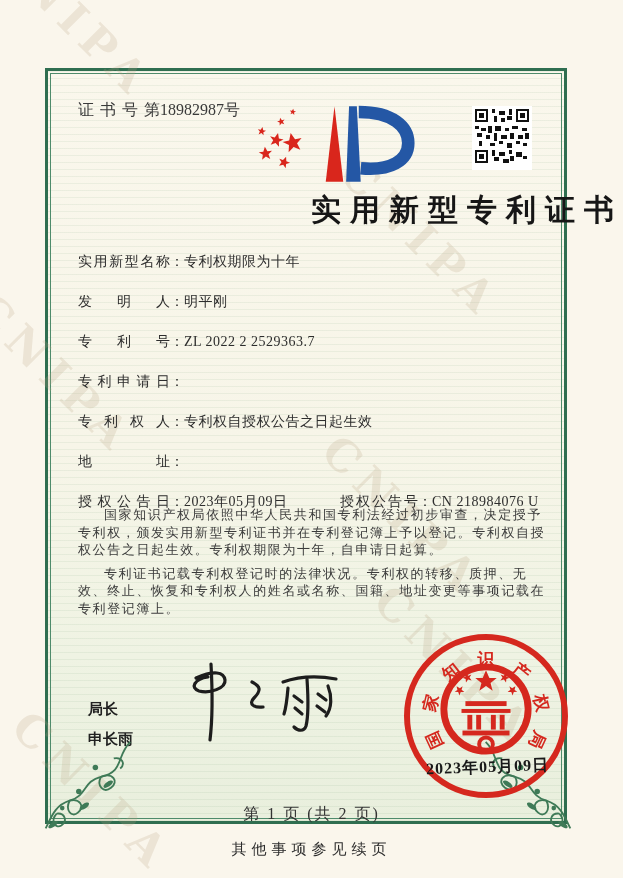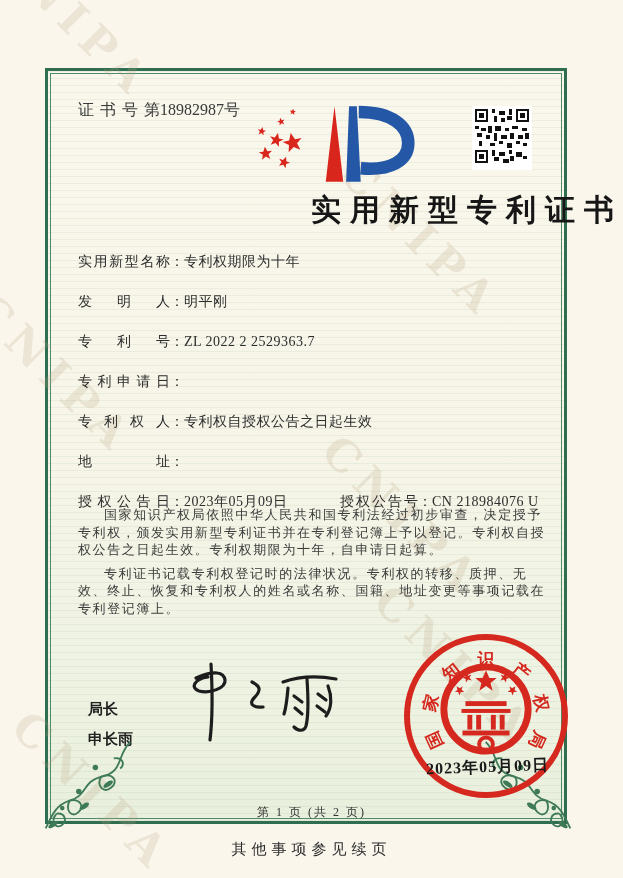--- a/index.html
+++ b/index.html
@@ -77,21 +77,21 @@
     color:#191919;font-size:16px;font-weight:bold;letter-spacing:1px;
     transform:rotate(-2deg);
   }
   
   .ornament{position:absolute;width:92px;height:92px;z-index:4;}
   .ornament.left{left:42px;top:740px;}
   .ornament.right{left:482px;top:740px;transform:scaleX(-1);}
   
   .page-info{
     position:absolute;left:0;top:804px;width:100%;text-align:center;z-index:3;
-    font-size:12px;letter-spacing:2px;color:#333;
+    font-size:16px;letter-spacing:2px;color:#333;
   }
   .continuation{
     position:absolute;left:0;top:840px;width:100%;text-align:center;z-index:3;
     font-size:15px;letter-spacing:5px;color:#2c2c2c;
   }
 </style>
 </head>
 <body>
 
 <span class="wm wm1">CNIPA</span>

